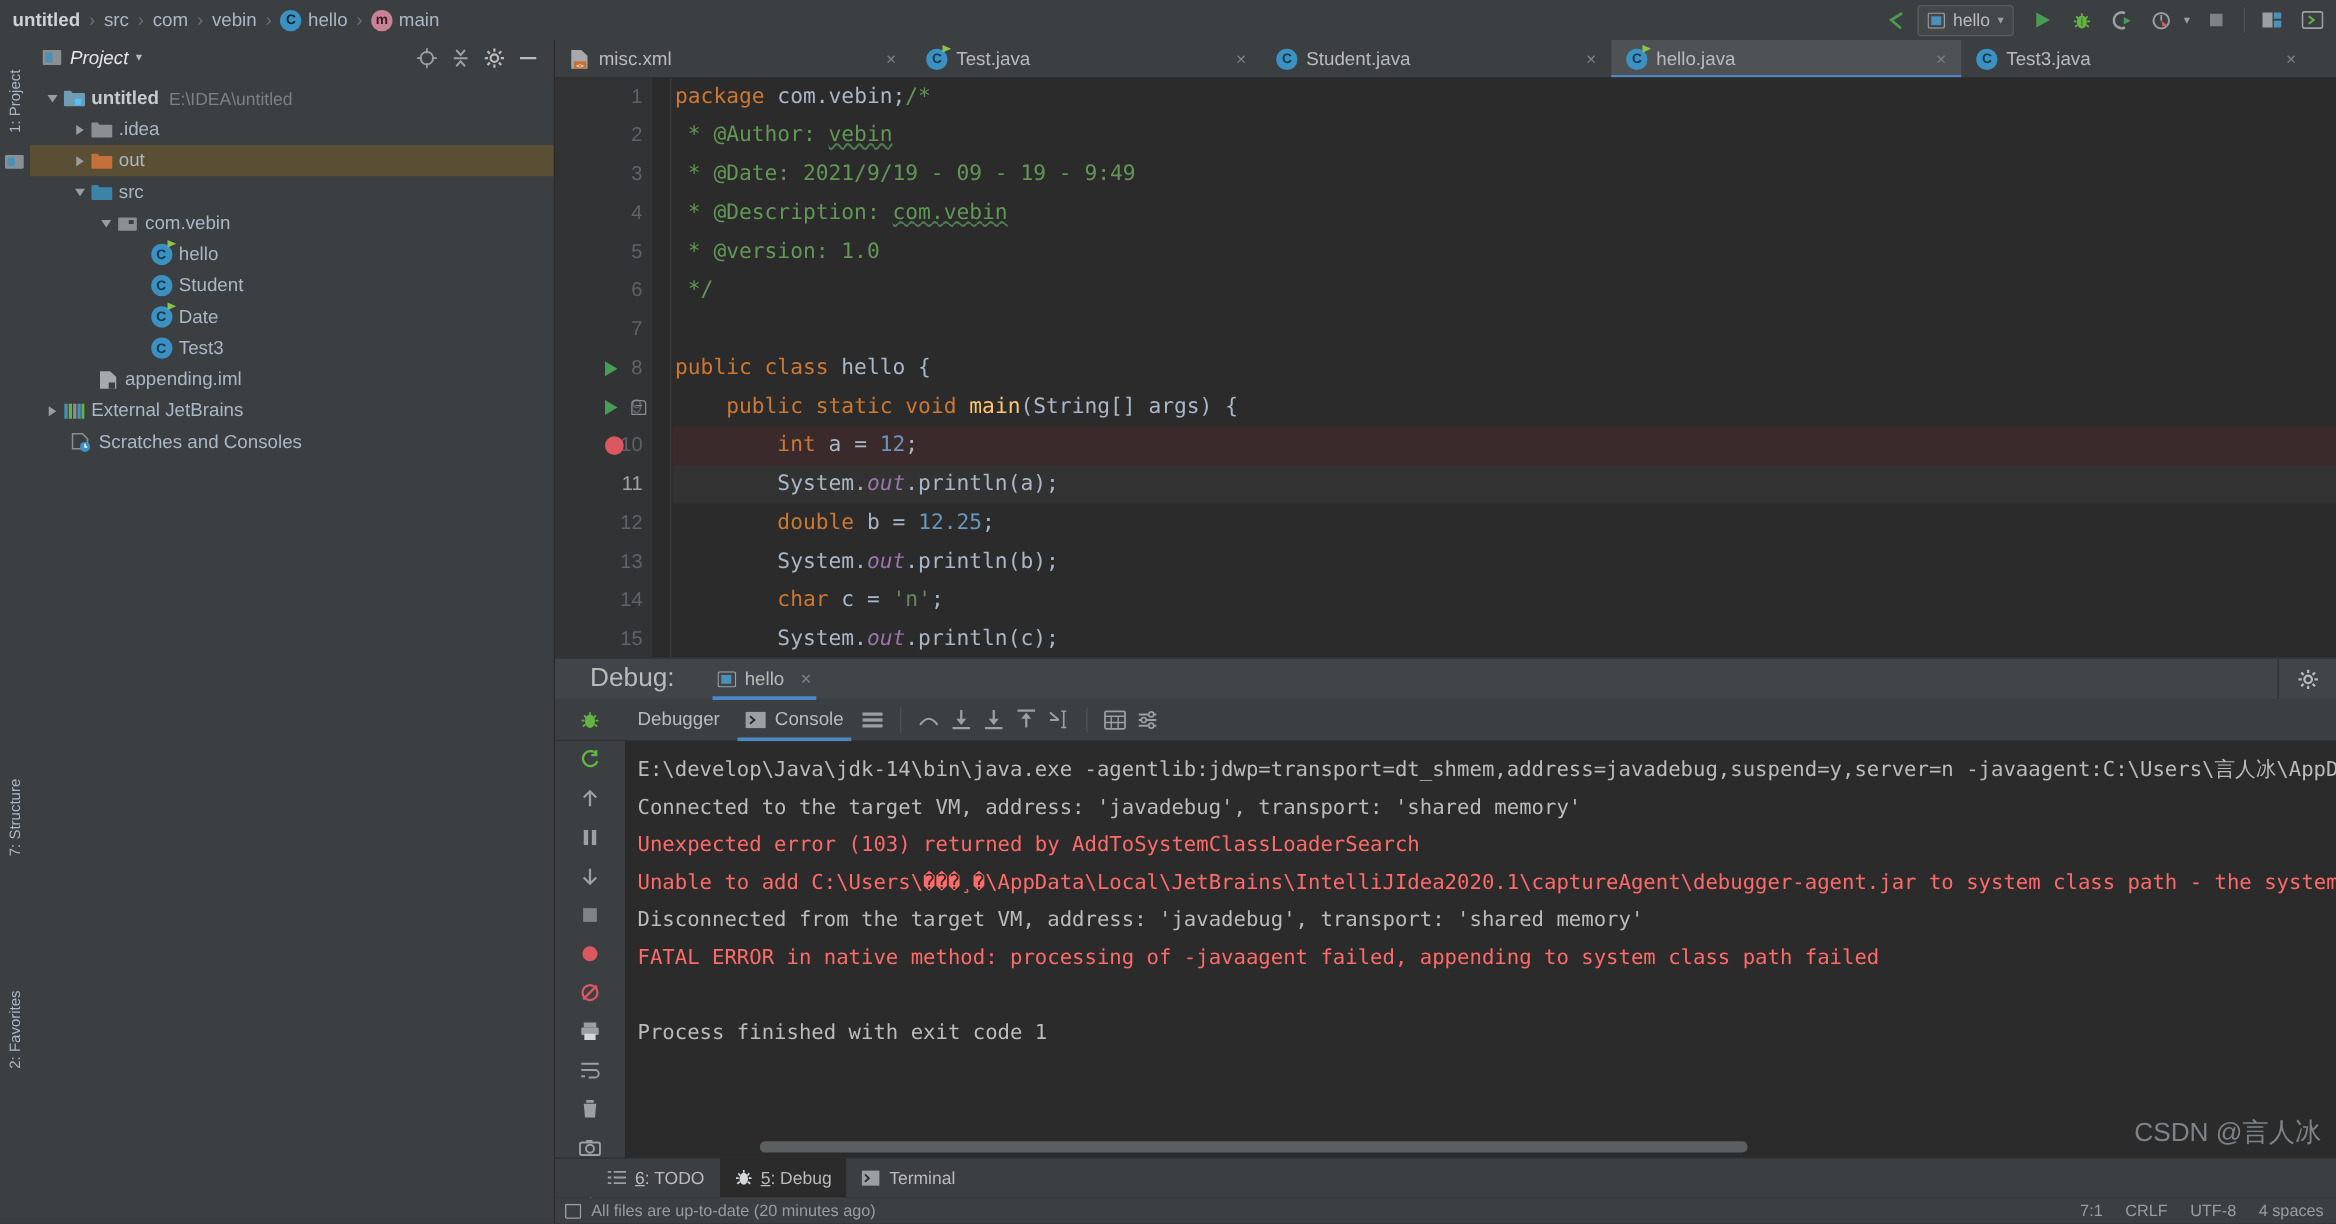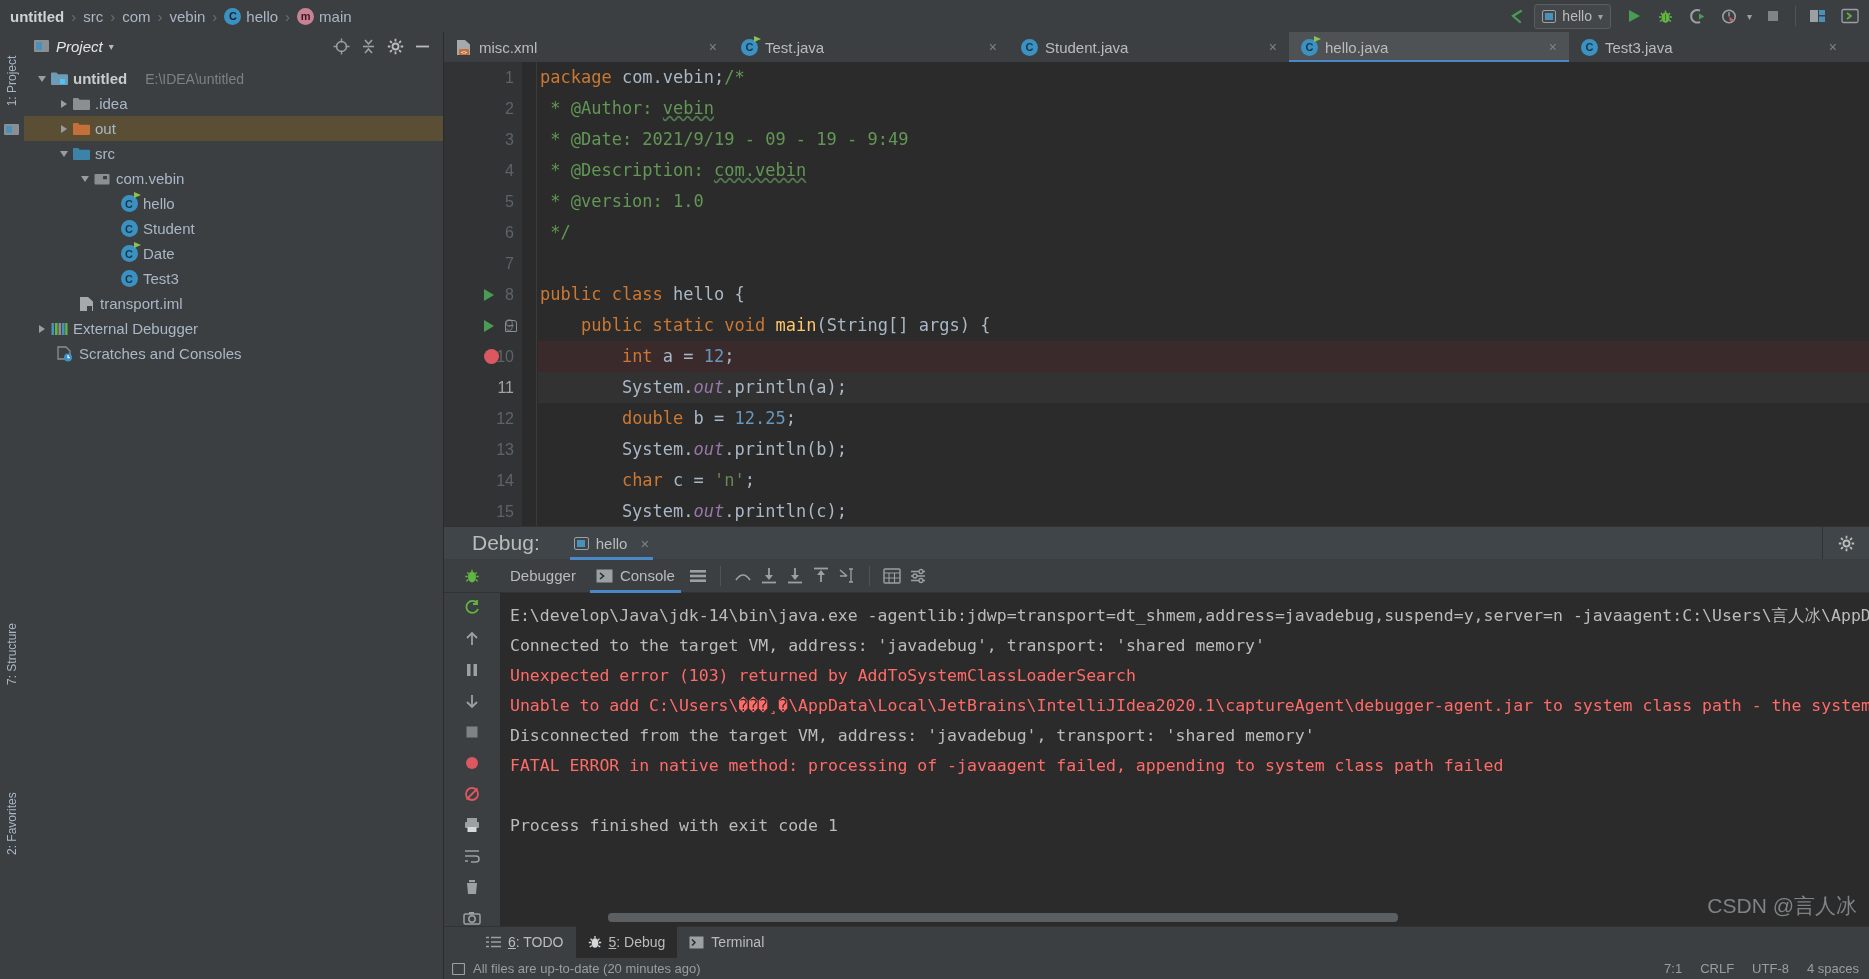--- a/index.html
+++ b/index.html
@@ -53,21 +53,21 @@
   #tree { padding-top:6px; font-size:15px; overflow:hidden; }
   .trow { height:25px; display:flex; align-items:center; white-space:nowrap; padding-right:4px; }
   .trow.sel { background:#5a4f35; }
   .tw { width:16px; flex:0 0 16px; display:flex; align-items:center; justify-content:center; }
   .arrow { width:0;height:0; }
   .arrow.r { border-left:6px solid #9a9da0; border-top:4px solid transparent; border-bottom:4px solid transparent;}
   .arrow.d { border-top:6px solid #9a9da0; border-left:4px solid transparent; border-right:4px solid transparent;}
   .tico { width:18px; flex:0 0 18px; margin-right:5px; display:flex; align-items:center; justify-content:center;}
   .tlabel { color:#a9b7c6; }
   .tlabel.b { font-weight:bold; color:#c8cbcd; }
-  .tpath { color:#7c8185; margin-left:18px; font-size:14px; }
+  .tpath { color:#7c8185; margin-left:8px; font-size:14px; }
   .cico { width:17px;height:17px;border-radius:50%; background:#3b92c2; color:#16384a;
           font-size:11px; font-weight:bold; display:flex;align-items:center;justify-content:center; position:relative;}
   .cico .runmark { position:absolute; right:-3px; top:-3px; width:0;height:0;
         border-left:7px solid #8ac44d; border-top:3.5px solid transparent; border-bottom:3.5px solid transparent;}
 
   
   #editorarea { flex:1; display:flex; flex-direction:column; min-width:0; background:#2b2b2b;}
   #tabs { height:30px; background:#3c3f41; display:flex; align-items:stretch; flex:0 0 30px; overflow:hidden;}
   .tab { display:flex; align-items:center; gap:7px; padding:0 12px 0 12px; min-width:175px; position:relative; }
   .tab.active { background:#4e5254; }
@@ -389,38 +389,38 @@
       </div>
 
       <div class="trow">
         <span style="width:53px;flex:0 0 53px"></span>
         <span class="tico">
           <svg width="15" height="16" viewBox="0 0 15 16">
               <path d="M1 1 h8 l5 4.5 V15 H1 Z" fill="#a3a9ad"></path>
               <rect x="8" y="10" width="5" height="5" fill="#3c3f41"></rect>
             </svg>
         </span>
-        <span class="tlabel">transport.iml</span>
+        <span class="tlabel">appending.iml</span>
       </div>
 
       <div class="trow">
         <span style="width:10px;flex:0 0 10px"></span>
         <span class="tw">
             <i class="arrow r"></i>
           </span>
         <span class="tico">
           <svg width="17" height="14" viewBox="0 0 17 14">
               <rect x="0.5" y="1" width="2.6" height="12" fill="#4a90b8"></rect>
               <rect x="4" y="1" width="2.6" height="12" fill="#62b543"></rect>
               <rect x="7.5" y="1" width="2.6" height="12" fill="#8a8f93"></rect>
               <rect x="11" y="1" width="2.6" height="12" fill="#4a90b8"></rect>
               <rect x="14.2" y="1" width="2.3" height="12" fill="#62b543"></rect>
             </svg>
         </span>
-        <span class="tlabel">External Debugger</span>
+        <span class="tlabel">External JetBrains</span>
       </div>
 
       <div class="trow">
         <span style="width:32px;flex:0 0 32px"></span>
         <span class="tico">
           <svg width="17" height="16" viewBox="0 0 17 16">
               <path d="M1 1 h8 l4 4 V13 H1 Z" fill="none" stroke="#8a8f93" stroke-width="1.3"></path>
               <circle cx="11" cy="11.5" r="4" fill="#3b92c2"></circle>
               <path d="M11 9 v2.6 h1.8" stroke="#fff" stroke-width="1.1" fill="none"></path>
             </svg>

